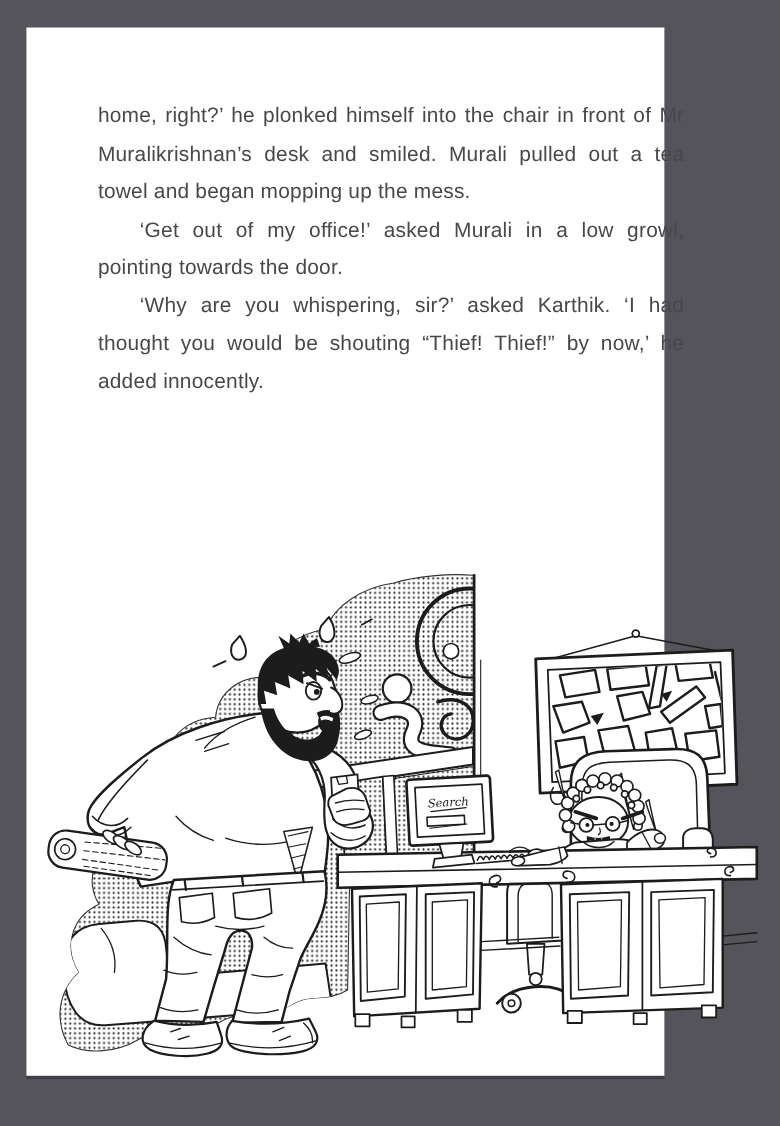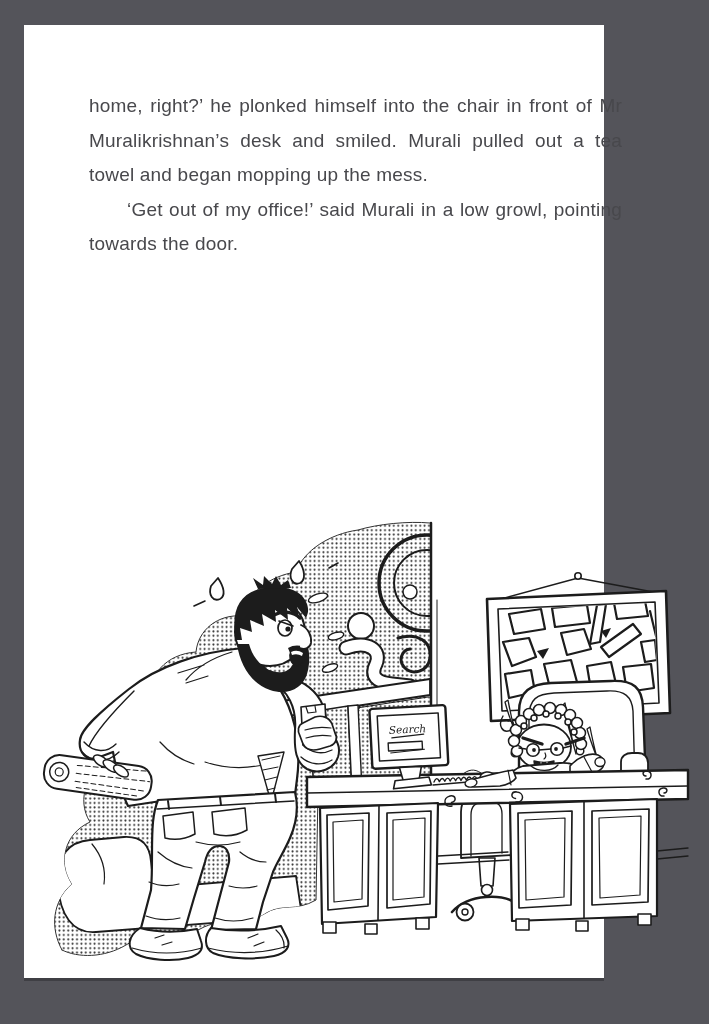--- a/index.html
+++ b/index.html
@@ -19,21 +19,22 @@
   .mono-label{font-family:"DejaVu Serif",serif;font-style:italic;font-size:10.5px;fill:#1c1c1c}
 </style>
 </head>
 <body>
 
 <div class="border-frame" style="position:absolute;inset:0"></div>
 
 <div class="page">
   <div class="text-block">
     <p class="para">home, right?’ he plonked himself into the chair in front of Mr Muralikrishnan’s desk and smiled. Murali pulled out a tea towel and began mopping up the mess.</p>
-    <p class="para indent">‘Get out of my office!’ said Murali in a low growl, pointing towards the door.</p>
+    <p class="para indent">‘Get out of my office!’ asked Murali in a low growl, pointing towards the door.</p>
+    <p class="para indent">‘Why are you whispering, sir?’ asked Karthik. ‘I had thought you would be shouting “Thief! Thief!” by now,’ he added innocently.</p>
   </div>
 </div>
 
 <svg class="illu" viewBox="0 0 709 1024">
   <defs>
     <pattern id="dots" width="4.4" height="4.4" patternUnits="userSpaceOnUse">
       <rect width="4.4" height="4.4" fill="#ffffff"></rect>
       <circle cx="2.2" cy="2.2" r="1" fill="#2a2a2a"></circle>
     </pattern>
     <path id="blobPath" d="M62 950 C50 928 52 902 72 884 C58 862 64 834 90 822 C76 800 86 768 116 760

